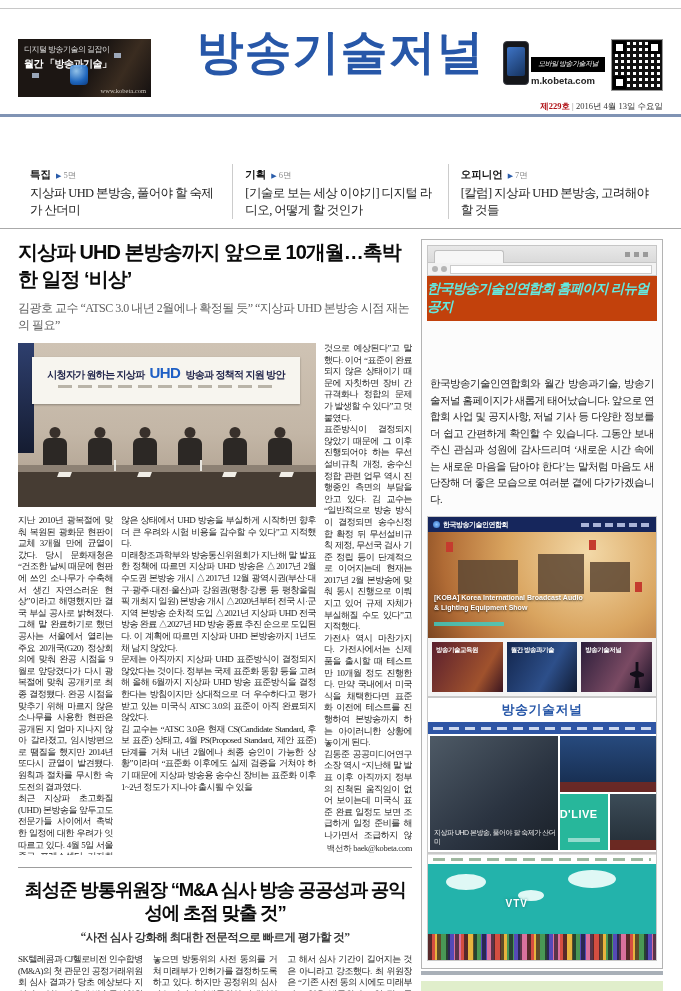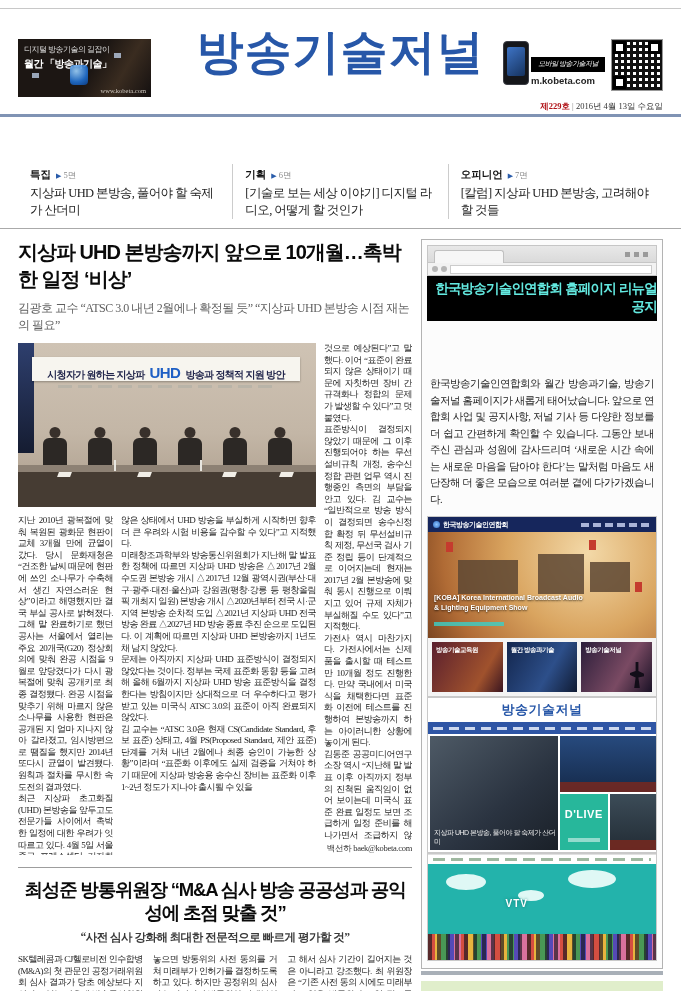--- a/index.html
+++ b/index.html
@@ -62,21 +62,21 @@
   
   .headline1 { font-family:"Liberation Sans",sans-serif; font-weight:900; font-size:20px;
     color:#0a0a0a; letter-spacing:-1px; }
   .subhead1 { font-size:12px; color:#606060; margin:7px 0 9px; letter-spacing:-0.5px; }
   .art-row { display:flex; gap:8px; height:512px; overflow:hidden; }
   .art-left { width:298px; display:flex; flex-direction:column; }
   .photo { position:relative; height:164px; margin-bottom:8px; overflow:hidden;
     background:linear-gradient(#cfc3b4 0 55%, #b5a globally 0); background:linear-gradient(#cfc3b4 0%, #c3b6a6 55%, #a99a89 100%); }
   .photo .screen { position:absolute; left:0; top:0; width:16px; height:110px;
     background:linear-gradient(#2e3f6e,#151c31); }
-  .photo-banner { position:absolute; left:14px; right:16px; top:14px; height:24px; background:#f7f5ef;
+  .photo-banner { position:absolute; left:14px; right:16px; top:14px; height:47px; background:#f7f5ef;
     box-shadow:0 1px 2px rgba(0,0,0,.3); text-align:center; padding-top:7px; }
   .photo-banner .pre,.photo-banner .post { font-family:"Liberation Sans",sans-serif; font-weight:bold;
     font-size:10px; color:#22264c; letter-spacing:-0.7px; }
   .photo-banner .uhd { font-family:"Liberation Sans",sans-serif; font-weight:900; font-size:15px;
     color:#1f5fc4; letter-spacing:-0.5px; padding:0 1px; }
   .photo-banner .bsub { margin-top:3px; height:3px;
     background:repeating-linear-gradient(90deg,#b9b4a8 0 14px,transparent 14px 20px); margin-left:26px; margin-right:26px; }
   .people { position:absolute; left:0; right:0; bottom:40px; display:flex; justify-content:space-around; padding:0 14px; }
   .person { width:30px; height:40px; position:relative; }
   .person::before { content:""; position:absolute; left:50%; transform:translateX(-50%); top:0;
@@ -111,22 +111,22 @@
     border-bottom:0; position:relative; }
   .chrome .tab { position:absolute; left:6px; top:4px; width:70px; height:13px; background:#f6f6f6;
     border:1px solid #c0c0c0; border-bottom:0; border-radius:3px 3px 0 0; }
   .chrome .btns { position:absolute; right:5px; top:6px; width:26px; height:5px;
     background:repeating-linear-gradient(90deg,#9a9a9a 0 5px,transparent 5px 9px); }
   .urlrow { height:14px; border:1px solid #c6c6c6; background:#f2f2f2; display:flex; align-items:center;
     padding:0 4px; gap:3px; }
   .urlrow .dot { width:6px; height:6px; border-radius:50%; background:#b5b5b5; }
   .urlrow .field { flex:1; height:9px; background:#fff; border:1px solid #ccc; }
 
-  .notice-banner { background:#000000; color:#63e9e0; font-family:"Liberation Sans",sans-serif;
-    font-weight:bold; font-size:13.5px; text-align:right; padding:4px 0 5px; letter-spacing:-0.8px; }
+  .notice-banner { background:#c2410c; color:#63e9e0; font-family:"Liberation Sans",sans-serif;
+    font-weight:bold; font-size:13.5px; text-align:left; padding:4px 0 5px; letter-spacing:-0.8px;font-style:italic; }
   .notice-body { font-size:10.5px; line-height:16.5px; text-align:justify; color:#222;
     padding:7px 3px 8px; letter-spacing:-0.5px; white-space:pre-line;margin-top:48px; }
 
   .shot { border:1px solid #c9c9c9; background:#fff; overflow:hidden; }
   .s1-head { height:15px; background:#16265c; display:flex; align-items:center; padding:0 5px; }
   .s1-logo { color:#fff; font-size:7px; font-weight:bold; letter-spacing:-0.5px; }
   .s1-glb { width:7px; height:7px; border-radius:50%; background:radial-gradient(#8fc4ff,#2c6cc4); margin-right:3px; }
   .s1-nav { margin-left:auto; width:70px; height:4px;
     background:repeating-linear-gradient(90deg,#aab4d8 0 8px,transparent 8px 12px); }
   .s1-hero { position:relative; height:106px;
@@ -151,21 +151,21 @@
   .s2-nav { height:12px; background:#2e55a5; display:flex; align-items:center; padding:0 5px; }
   .s2-nav i { width:100%; height:3px;
     background:repeating-linear-gradient(90deg,#cdd8ef 0 10px,transparent 10px 16px); }
   .s2-grid { display:grid; grid-template-columns:57% 21.5% 21.5%; grid-auto-rows:56px; gap:2px; padding:2px; background:#fff; }
   .s2-big { grid-row:span 2; position:relative; background:linear-gradient(140deg,#4e5a66,#2a3340 60%,#1a2028); }
   .s2-big .cap { position:absolute; left:4px; bottom:4px; color:#eee; font-size:7px;
     font-family:"Liberation Sans",sans-serif; line-height:1.3; letter-spacing:-0.5px; }
   .s2-t1 { grid-column:span 2; background:linear-gradient(#274a7e,#152a4a); position:relative; }
   .s2-t1::after,.s2-t3::after { content:""; position:absolute; left:0; right:0; bottom:0; height:10px; background:rgba(120,40,30,.85); }
   .s2-dlive { background:#27b79b; position:relative; }
-  .s2-dlive span { position:absolute; left:0; right:0; top:14px; text-align:center; color:#fff;
+  .s2-dlive span { position:absolute; left:0; right:0; top:14px; text-align:left; color:#fff;
     font-family:"Liberation Sans",sans-serif; font-weight:900; font-size:11px; letter-spacing:0.5px; }
   .s2-dlive::after { content:""; position:absolute; left:8px; right:8px; bottom:8px; height:4px; background:rgba(255,255,255,.5); }
   .s2-t3 { background:linear-gradient(#3c4c58,#222c35); position:relative; }
 
   .s3-head { text-align:center; padding:3px 0 2px; }
   .s3-tag { font-family:"Liberation Sans",sans-serif; font-size:5px; color:#49a84a; letter-spacing:1px; }
   .s3-logo { font-family:"Liberation Sans",sans-serif; font-weight:900; font-size:13px; color:#2b2b2b; letter-spacing:-0.5px; }
   .s3-nav { height:10px; display:flex; align-items:center; padding:0 5px; border-top:1px solid #e0e0e0; }
   .s3-nav i { width:100%; height:3px;
     background:repeating-linear-gradient(90deg,#9fb8a0 0 12px,transparent 12px 18px); }

